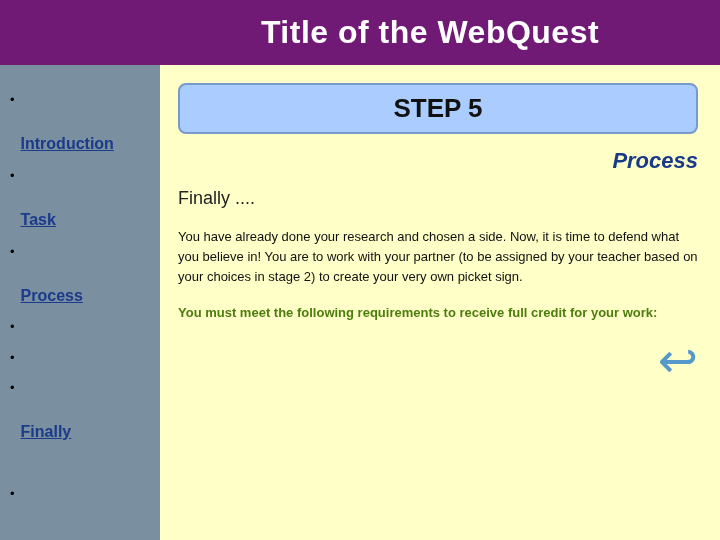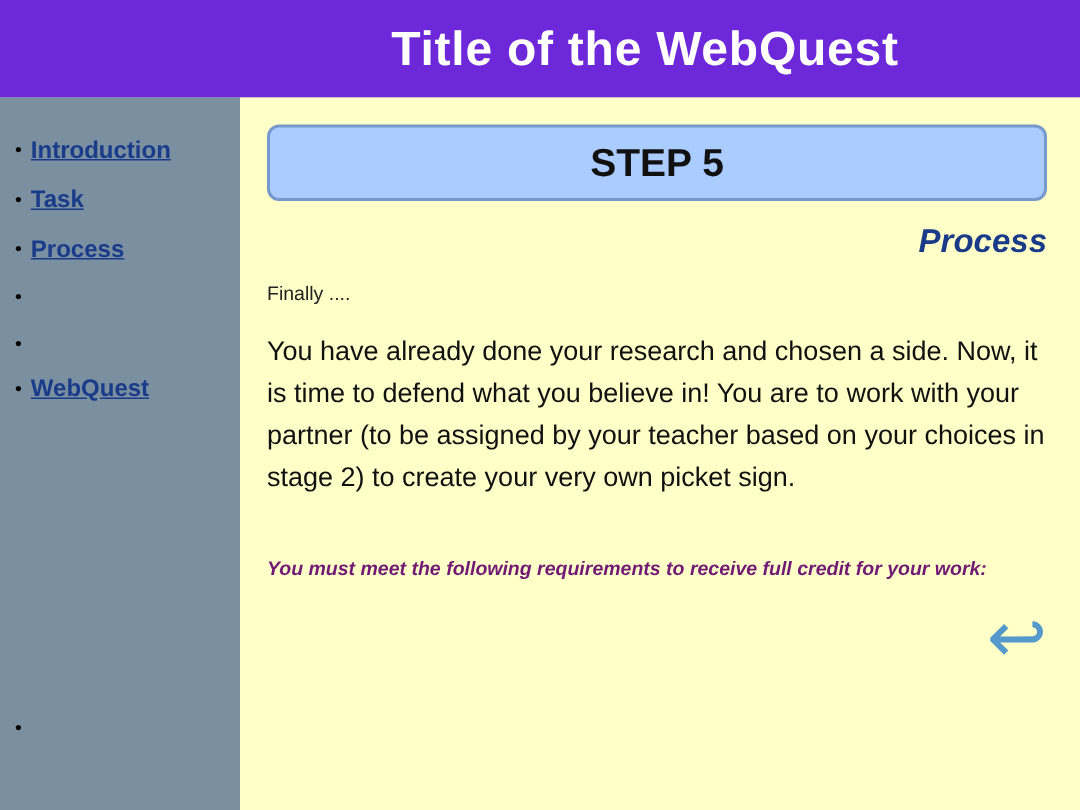--- a/index.html
+++ b/index.html
@@ -13,21 +13,21 @@
 
     .page-wrapper {
       width: 720px;
       height: 540px;
       display: flex;
       flex-direction: column;
       background: #c8c8c8;
     }
 
     .header {
-      background: #6d28d9;
+      background: #701a75;
       padding: 14px 20px 14px 160px;
       text-align: center;
     }
 
     .header-title {
       color: #ffffff;
       font-size: 32px;
       font-weight: bold;
       letter-spacing: 0.5px;
     }
@@ -64,20 +64,21 @@
       line-height: 1.4;
     }
 
     .sidebar-link {
       color: #1a3a8a;
       font-size: 16px;
       font-weight: bold;
       text-decoration: underline;
       cursor: pointer;
       line-height: 1.3;
+      margin-top: 43px;
     }
 
     .sidebar-teacher {
       margin-top: auto;
       padding-top: 10px;
     }
 
     .content-area {
       flex: 1;
       background: #ffffc8;
@@ -103,38 +104,37 @@
     .process-title {
       text-align: right;
       font-size: 22px;
       font-style: italic;
       font-weight: bold;
       color: #1a3a8a;
       margin-bottom: 4px;
     }
 
     .finally-text {
-      font-size: 13px;
+      font-size: 18px;
       color: #222;
       margin-bottom: 8px;
     }
 
     .body-text {
-      font-size: 18px;
+      font-size: 13px;
       color: #111;
       line-height: 1.55;
-      margin-bottom: 26px;
+      margin-bottom: 6px;
     }
 
     .footer-text {
       font-size: 13px;
-      color: #701a75;
+      color: #4d7c0f;
       font-weight: bold;
       line-height: 1.5;
-      font-style: italic;
     }
 
     .bottom-row {
       display: flex;
       align-items: flex-end;
       justify-content: flex-end;
       margin-top: 4px;
     }
 
     .return-arrow {
@@ -169,21 +169,21 @@
           <a class="sidebar-link">Process</a>
         </li>
         <li>
           <span class="bullet">•</span>
         </li>
         <li>
           <span class="bullet">•</span>
         </li>
         <li>
           <span class="bullet">•</span>
-          <a class="sidebar-link">WebQuest</a>
+          <a class="sidebar-link">Finally</a>
         </li>
       </ul>
 
       <div class="sidebar-teacher">
         <ul class="sidebar-list">
           <li>
             <span class="bullet">•</span>
           </li>
         </ul>
       </div>

